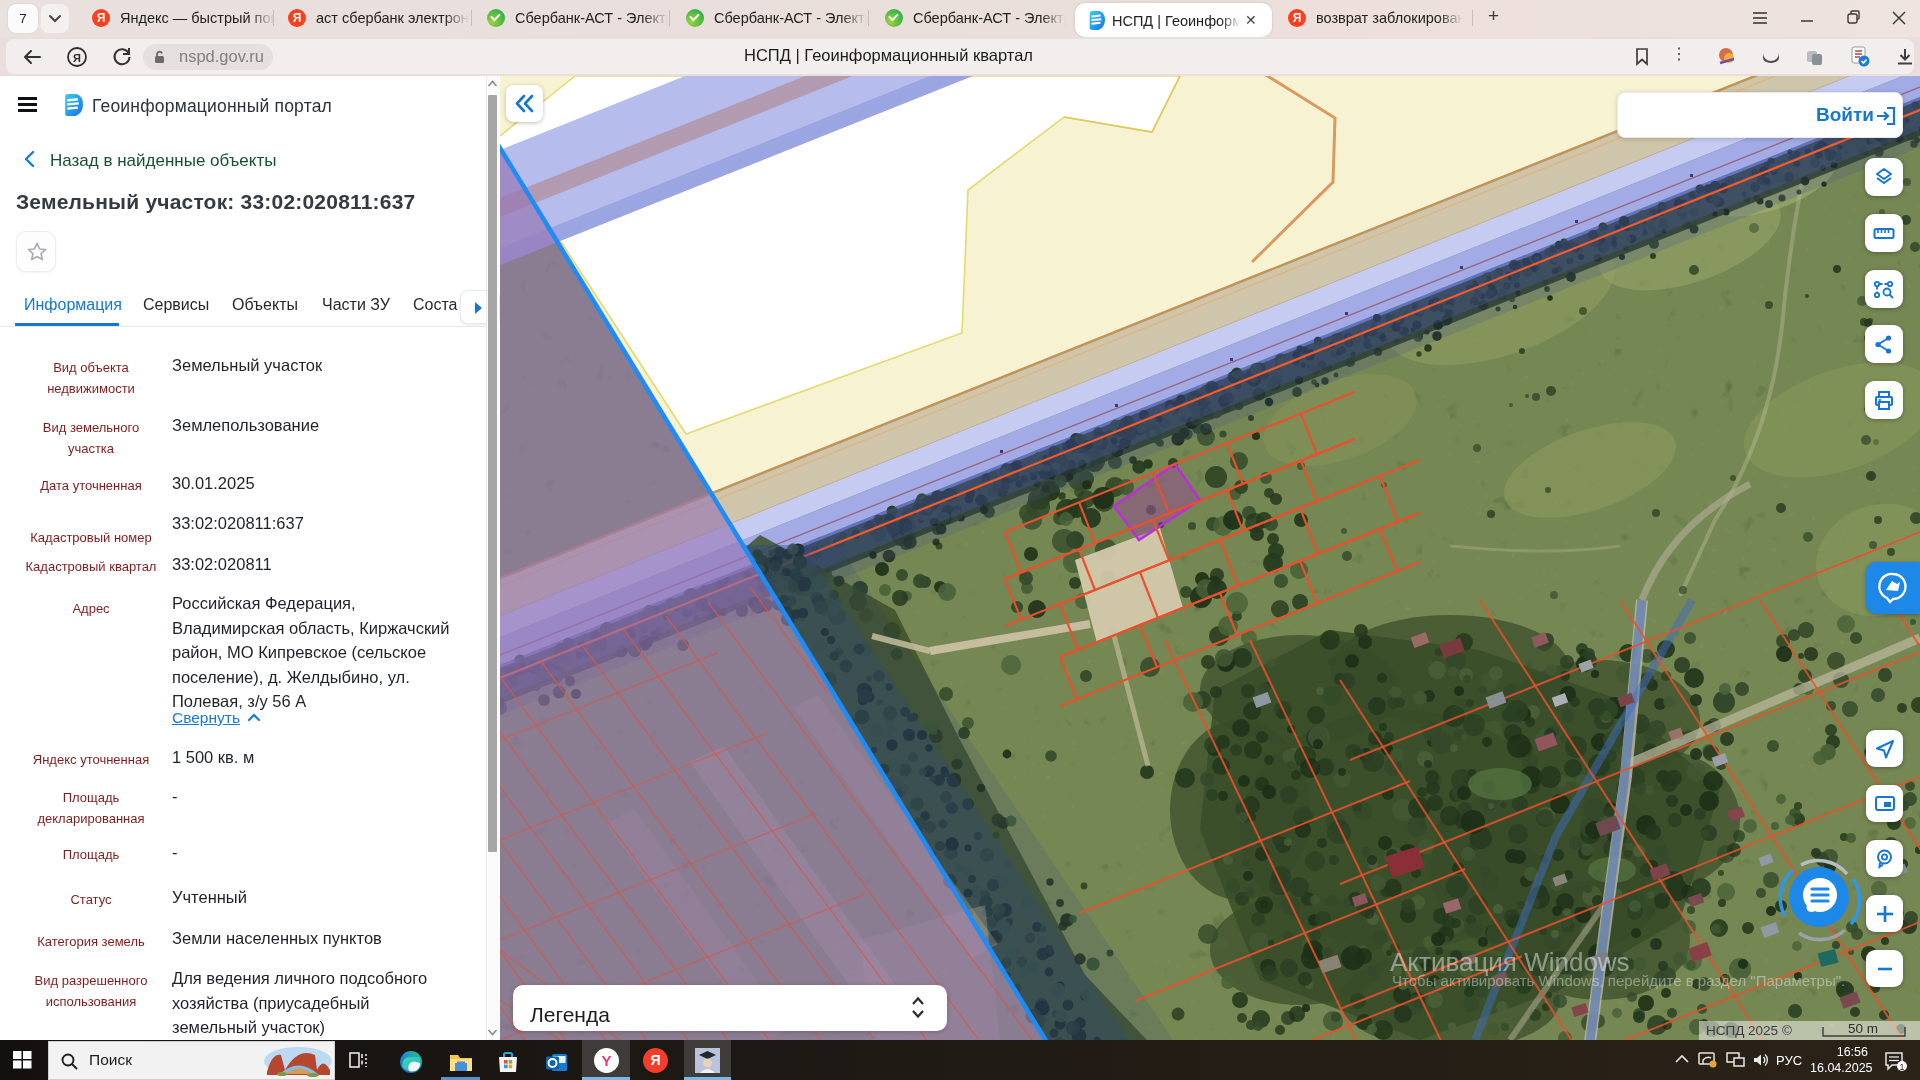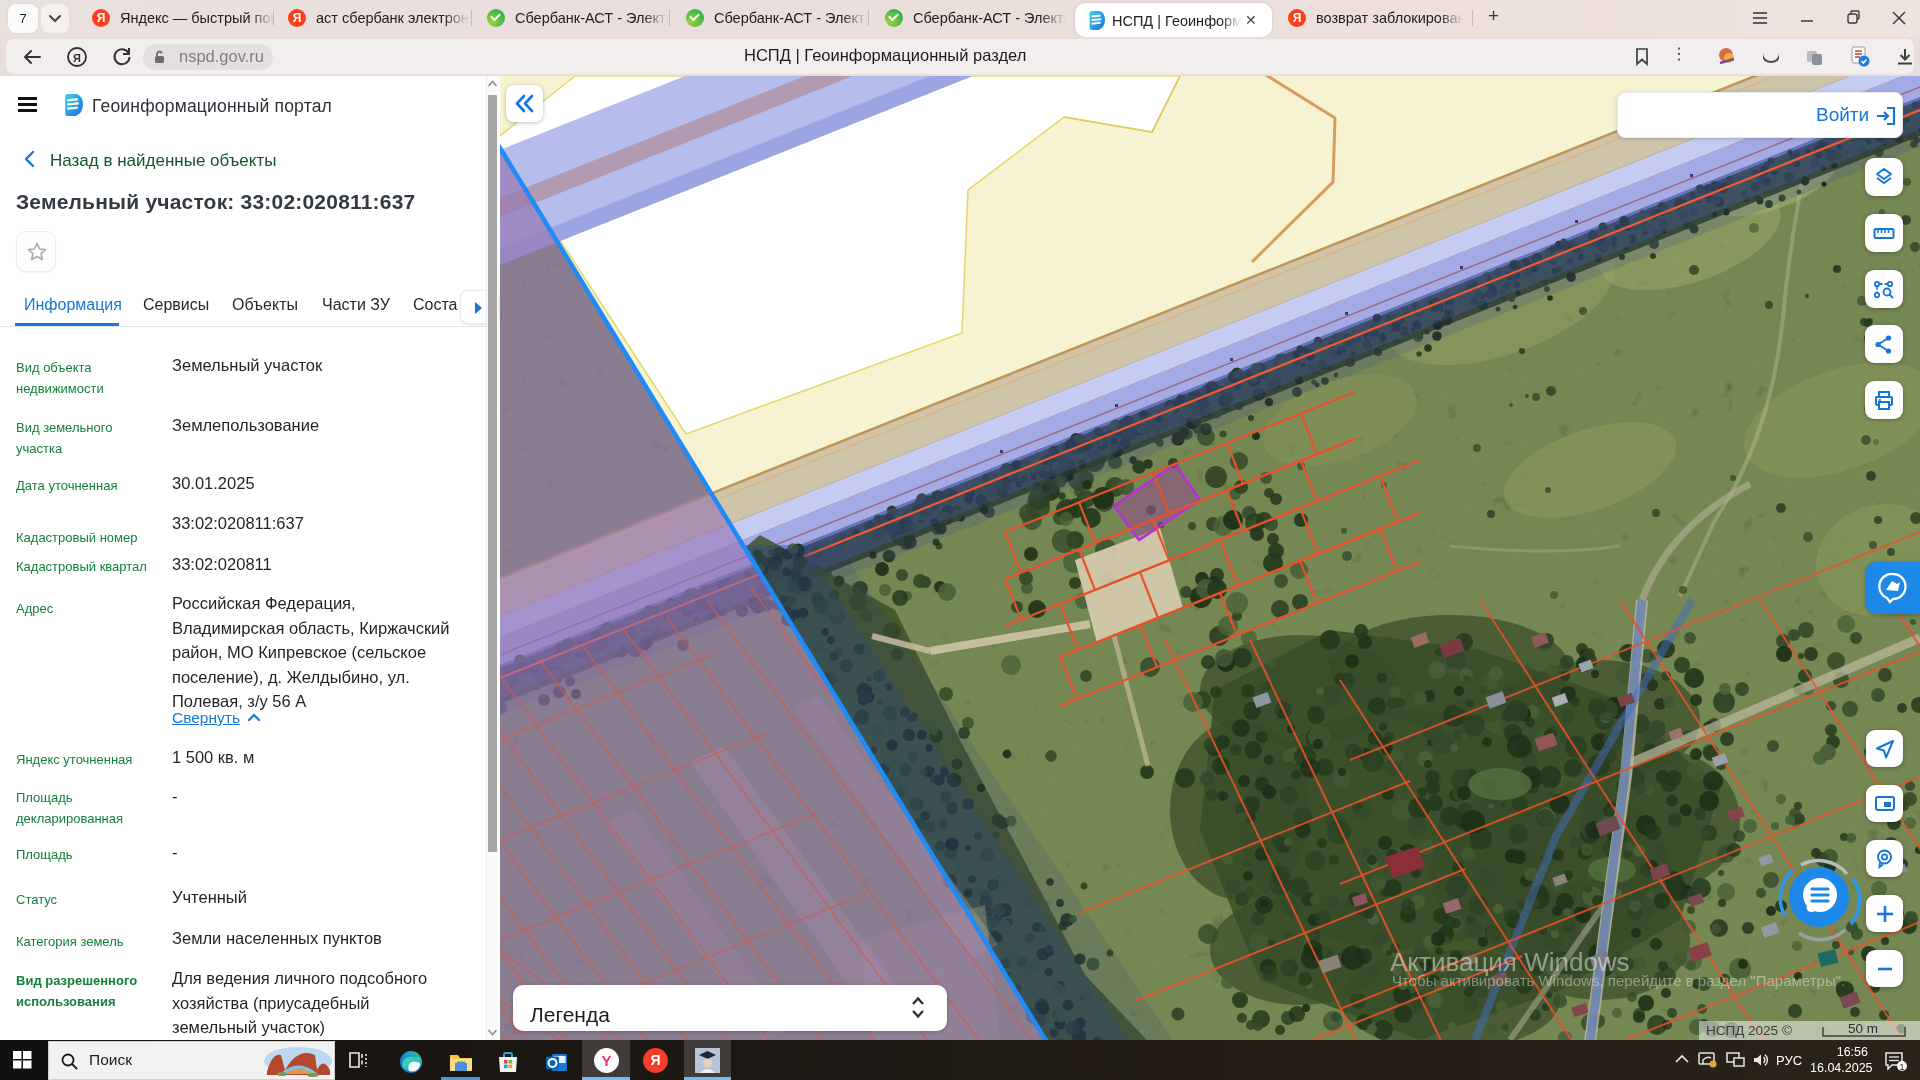--- a/index.html
+++ b/index.html
@@ -8,21 +8,21 @@
 .addr{left:0;top:37px;width:1920px;height:39px;background:#e9dedb;}
 .addrbar{left:6px;top:2px;width:1908px;height:35px;background:#f1eeed;border-radius:8px;}
 .tabtxt{font-size:14.5px;color:#23211f;white-space:nowrap;overflow:hidden;top:10px;}
 .fade{-webkit-mask-image:linear-gradient(90deg,#000 82%,transparent 98%);}
 .tdiv{width:1px;height:16px;background:#cabdb9;top:10px;}
 .fav{width:18px;height:18px;border-radius:50%;top:9px;}
 .ya{background:#fc3f1d;color:#fff;font-weight:bold;font-size:12px;text-align:center;line-height:19px;}
 .sber{background:radial-gradient(circle at 30% 70%,#9ed23a,#0fa84e);position:absolute;}
 .sber:after{content:"";position:absolute;left:4px;top:4px;width:7px;height:4px;border-left:2.5px solid #fff;border-bottom:2.5px solid #fff;transform:rotate(-45deg);}
 .sidebar{left:0;top:76px;width:486px;height:964px;background:#fff;}
-.lbl{font-size:13px;color:#15803d;line-height:21px;}
+.lbl{font-size:13px;color:#7f1d1d;line-height:21px;text-align:center;}
 .val{font-size:16.5px;color:#1e2329;line-height:24.5px;}
 .mapui{box-shadow:0 1px 4px rgba(0,0,0,0.25);}
 .mbtn{width:38px;height:38px;background:#fff;border-radius:9px;box-shadow:0 1px 4px rgba(0,0,0,0.3);}
 .tray{color:#fff;font-size:12.5px;}
 </style></head><body>
 <div class="abs tabbar">
     <div class="abs" style="left:8px;top:4px;width:30px;height:29px;background:#fcfbfb;border-radius:8px;box-shadow:0 0 2px rgba(0,0,0,0.12);font-size:13.5px;color:#222;text-align:center;line-height:29px;">7</div>
     <div class="abs" style="left:41px;top:4px;width:28px;height:29px;background:rgba(255,255,255,0.5);border-radius:8px;"><svg width="28" height="29">
         <path d="M 9,12 L 14,17 L 19,12" stroke="#444" stroke-width="2" fill="none" stroke-linecap="round"></path>
       </svg></div>
@@ -96,21 +96,21 @@
         <path d="M 19.5,9 A 7.5,7.5 0 1 0 20.5,13" fill="none" stroke="#333" stroke-width="2"></path>
         <path d="M 20,4 L 20,10 L 14,10" fill="none" stroke="#333" stroke-width="2"></path>
       </svg>
       <div class="abs" style="left:137px;top:5px;width:130px;height:26px;background:#e3e0df;border-radius:13px;">
         <svg class="abs" style="left:9px;top:5px;" width="16" height="16">
           <rect x="3" y="7" width="9" height="7" rx="1.5" fill="#6e6a68"></rect>
           <path d="M 5,7 L 5,5 A 2.6,2.6 0 0 1 10,4.4" fill="none" stroke="#6e6a68" stroke-width="1.8"></path>
         </svg>
         <div class="abs" style="left:36px;top:3px;font-size:16.5px;color:#817f7d;">nspd.gov.ru</div>
       </div>
-      <div class="abs" style="left:738px;top:7px;font-size:16.5px;color:#1c1c1c;">НСПД | Геоинформационный раздел</div>
+      <div class="abs" style="left:738px;top:7px;font-size:16.5px;color:#1c1c1c;">НСПД | Геоинформационный квартал</div>
       <svg class="abs" style="left:1626px;top:6px;" width="20" height="24">
         <path d="M 5,4 L 15,4 L 15,19 L 10,14.5 L 5,19 Z" fill="none" stroke="#3f3f3f" stroke-width="1.7"></path>
       </svg>
       <div class="abs" style="left:1665px;top:5px;font-size:16px;color:#3f3f3f;letter-spacing:0;">⋮</div>
       <svg class="abs" style="left:1710px;top:6px;" width="22" height="24">
         <circle cx="10" cy="10" r="7" fill="#d96a4a"></circle>
         <circle cx="13" cy="13" r="5" fill="#e8b13c"></circle>
         <path d="M 4,18 L 18,14" stroke="#7a4a9a" stroke-width="2.5"></path>
       </svg>
       <svg class="abs" style="left:1754px;top:6px;" width="22" height="24">
@@ -194,21 +194,21 @@
     <div class="abs lbl" style="left:16px;top:673px;width:150px;">Яндекс уточненная</div>
     <div class="abs val" style="left:172px;top:669px;width:305px;">1 500 кв. м</div>
     <div class="abs lbl" style="left:16px;top:711px;width:150px;">Площадь<br>декларированная</div>
     <div class="abs val" style="left:172px;top:708px;width:305px;">-</div>
     <div class="abs lbl" style="left:16px;top:768px;width:150px;">Площадь</div>
     <div class="abs val" style="left:172px;top:764px;width:305px;">-</div>
     <div class="abs lbl" style="left:16px;top:813px;width:150px;">Статус</div>
     <div class="abs val" style="left:172px;top:809px;width:305px;">Учтенный</div>
     <div class="abs lbl" style="left:16px;top:855px;width:150px;">Категория земель</div>
     <div class="abs val" style="left:172px;top:850px;width:305px;">Земли населенных пунктов</div>
-    <div class="abs lbl" style="left:16px;top:894px;width:150px;font-weight:bold;">Вид разрешенного<br>использования</div>
+    <div class="abs lbl" style="left:16px;top:894px;width:150px;">Вид разрешенного<br>использования</div>
     <div class="abs val" style="left:172px;top:890px;width:305px;">Для ведения личного подсобного<br>хозяйства (приусадебный<br>земельный участок)</div>
     <div class="abs" style="left:172px;top:633px;font-size:15.5px;color:#1779da;text-decoration:underline;">Свернуть</div>
     <svg class="abs" style="left:247px;top:635px;" width="16" height="14">
       <path d="M 2,9 L 7,4 L 12,9" stroke="#1779da" stroke-width="2.2" fill="none" stroke-linecap="round"></path>
     </svg>
   </div>
 <div class="abs" style="left:486px;top:76px;width:13px;height:964px;background:#fafafa;border-left:1px solid #ebebeb;"></div>
 <div class="abs" style="left:488px;top:95px;width:9px;height:757px;background:#a6a6a6;border-radius:1px;"></div>
 <svg class="abs" style="left:486px;top:78px;" width="13" height="12">
     <path d="M 2.5,8 L 6.5,3.5 L 10.5,8" fill="none" stroke="#8a8a8a" stroke-width="1.5"></path>
@@ -2208,21 +2208,21 @@
         <rect x="1072.5" y="929.0" width="15" height="10" fill="#84454c" transform="rotate(-18 1080 934)"></rect>
         <rect x="1393.5" y="789.5" width="13" height="9" fill="#8a9096" transform="rotate(-20 1400 794)"></rect>
       </g>
     </svg><div class="abs mapui" style="left:6px;top:9px;width:37px;height:37px;background:#fff;border-radius:8px;">
       <svg style="position:absolute;left:8px;top:9px;" width="22" height="20">
         <g stroke="#1576d6" stroke-width="2.6" fill="none" stroke-linecap="round" stroke-linejoin="round">
           <path d="M 10,2 L 3,9.5 L 10,17"></path>
           <path d="M 18,2 L 11,9.5 L 18,17"></path>
         </g>
       </svg>
-    </div><div class="abs" style="left:1117px;top:16px;width:286px;height:46px;background:#fff;border:1px solid #e7eaf2;border-radius:8px;box-shadow:0 1px 5px rgba(0,0,0,0.18);">
+    </div><div class="abs" style="left:1117px;top:16px;width:286px;height:46px;background:#fff;border:1px solid #e7eaf2;border-radius:8px;box-shadow:0 1px 5px rgba(0,0,0,0.18);font-weight:bold;">
       <div class="abs" style="left:198px;top:11px;font-size:19px;color:#1576d6;">Войти</div>
       <svg class="abs" style="left:256px;top:11px;" width="24" height="24">
         <g stroke="#1576d6" stroke-width="2.2" fill="none">
           <path d="M 13,4 L 20,4 L 20,20 L 13,20"></path>
           <path d="M 3,12 L 14,12 M 10,8 L 14,12 L 10,16"></path>
         </g>
       </svg>
     </div><div class="abs mbtn" style="left:1365px;top:82px;">
       <svg style="position:absolute;left:7px;top:8px;" width="24" height="24">
         <path d="M19 8 L12 13 L5 8 L12 3 Z M5 12 L12 17 L19 12" fill="none" stroke="#1576d6" stroke-width="2" stroke-linejoin="round"></path>

